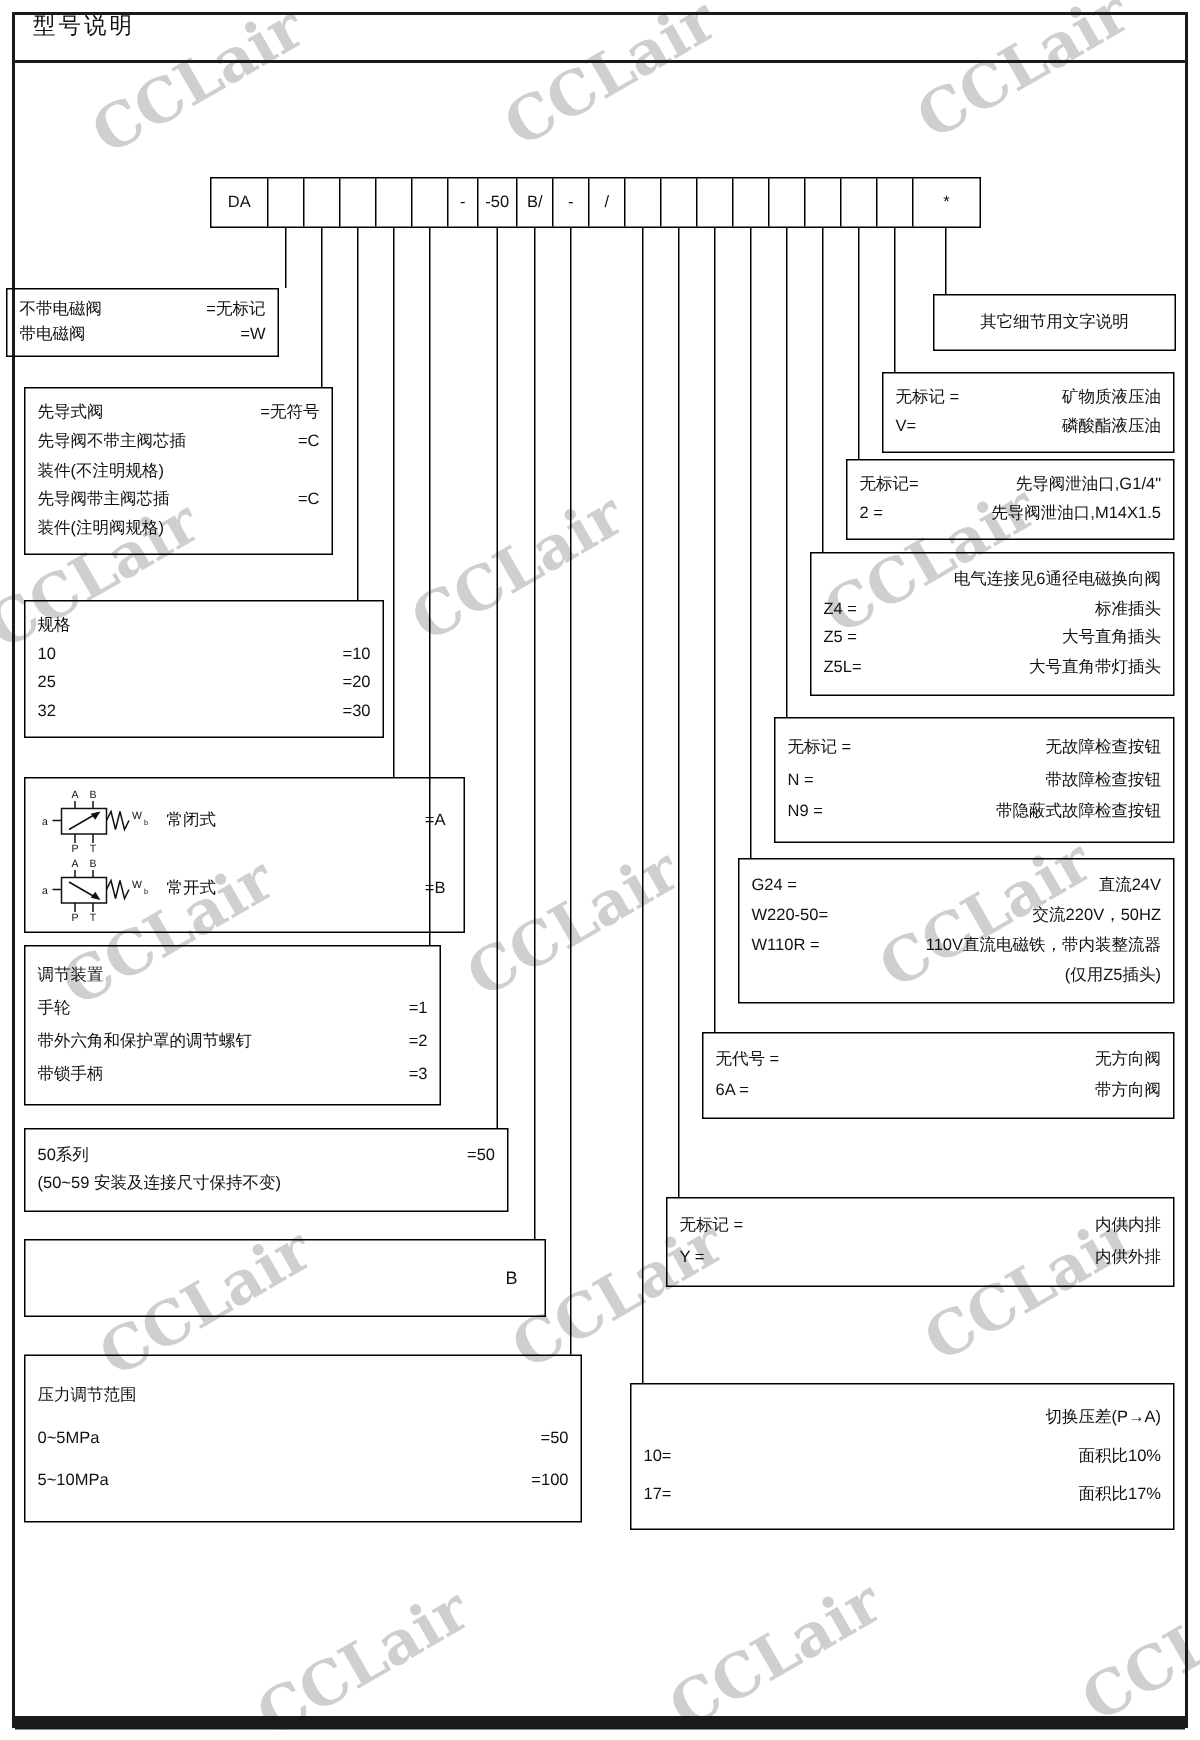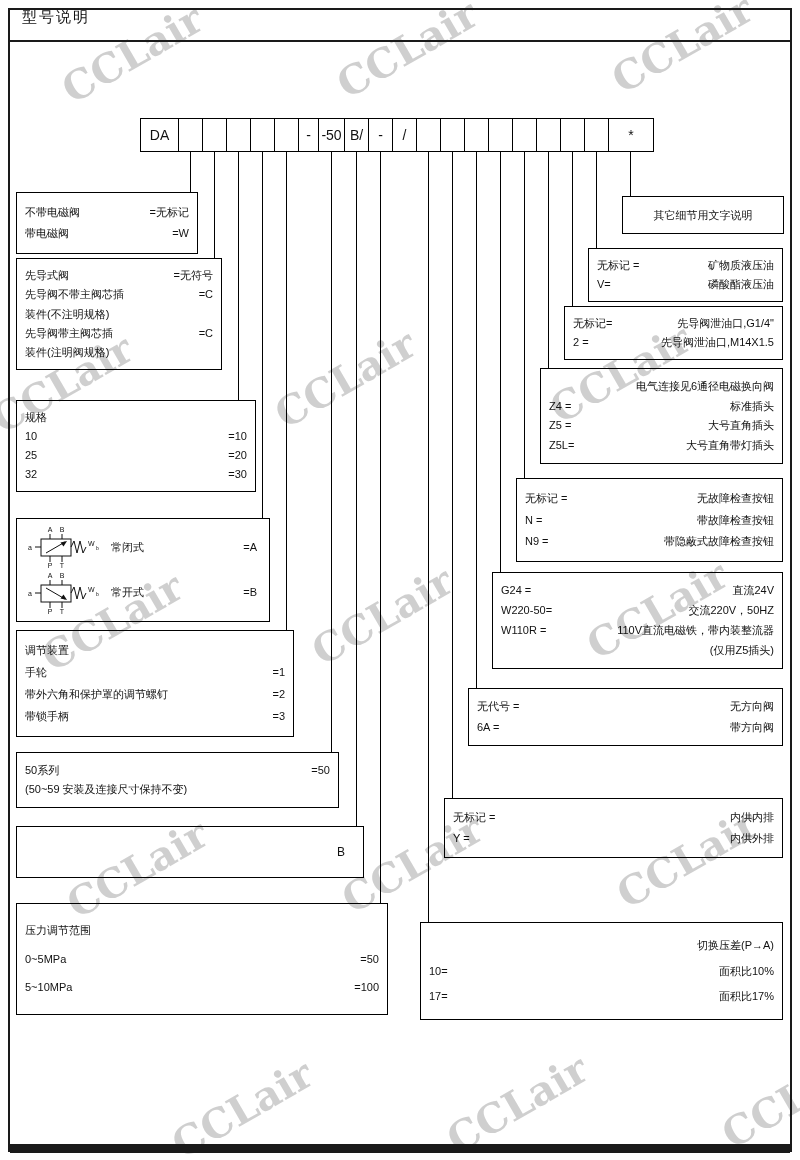--- a/index.html
+++ b/index.html
@@ -4,21 +4,21 @@
 <style>
   *{box-sizing:border-box;margin:0;padding:0}
   html,body{width:800px;height:1160px}
   body{position:relative;background:#fff;font-family:"Liberation Sans","DejaVu Sans",sans-serif;color:#111;overflow:hidden}
   .wm{position:absolute;z-index:1;font-family:"DejaVu Serif",serif;font-weight:700;font-size:40px;color:#9c9c9c;opacity:.48;transform:rotate(-30deg);white-space:nowrap;pointer-events:none}
   .frame{position:absolute;z-index:2;left:8px;top:8px;width:784px;height:1144px;border:2px solid #1a1a1a}
   .title-bar{position:absolute;z-index:3;left:8px;top:8px;width:784px;height:34px;border-bottom:2px solid #1a1a1a;display:flex;align-items:flex-start}
   .title-text{padding-left:14px;font-size:15px;letter-spacing:2px}
   .bottom-bar{position:absolute;z-index:3;left:10px;top:1144px;width:780px;height:9px;background:#1a1a1a}
   .code-row{position:absolute;z-index:3;left:140px;top:118px;height:34px;display:flex;border:1px solid #000}
-  .code-cell{height:100%;border-right:1px solid #000;display:flex;align-items:center;justify-content:center;font-size:14px}
+  .code-cell{height:100%;border-right:1px solid #000;display:flex;align-items:center;justify-content:center;font-size:11px}
   .code-cell:last-child{border-right:0}
   .vline{position:absolute;z-index:2;width:1px;background:#000}
   .box{position:absolute;z-index:3;border:1px solid #000;padding:5px 8px;display:flex;flex-direction:column;justify-content:space-evenly;font-size:11px;line-height:1.35;background:transparent}
   .row{display:flex;justify-content:space-between;align-items:baseline}
   .lbl{white-space:nowrap}
   .val{text-align:right;white-space:nowrap;padding-left:8px}
   .title-line{white-space:nowrap}
   .tr{text-align:right}
   .center{align-items:center;justify-content:center;text-align:center}
   .fnrow{display:flex;align-items:center}
@@ -89,21 +89,21 @@
 <div class="vline" style="left:428px;top:152px;height:770px"></div>
 <div class="vline" style="left:452px;top:152px;height:646px"></div>
 <div class="vline" style="left:476px;top:152px;height:536px"></div>
 <div class="vline" style="left:500px;top:152px;height:420px"></div>
 <div class="vline" style="left:524px;top:152px;height:326px"></div>
 <div class="vline" style="left:548px;top:152px;height:216px"></div>
 <div class="vline" style="left:572px;top:152px;height:154px"></div>
 <div class="vline" style="left:596px;top:152px;height:96px"></div>
 <div class="vline" style="left:630px;top:152px;height:44px"></div>
 
-<div class="box" style="left:16px;top:192px;width:182px;height:62px">
+<div class="box" style="left:4px;top:192px;width:182px;height:46px">
   <div class="row">
       <span class="lbl">不带电磁阀</span>
       <span class="val">=无标记</span>
     </div>
   <div class="row">
       <span class="lbl">带电磁阀</span>
       <span class="val">=W</span>
     </div>
 </div>
 
@@ -139,21 +139,21 @@
   <div class="row">
       <span class="lbl">25</span>
       <span class="val">=20</span>
     </div>
   <div class="row">
       <span class="lbl">32</span>
       <span class="val">=30</span>
     </div>
 </div>
 
-<div class="box" style="left:16px;top:518px;width:254px;height:104px">
+<div class="box" style="left:16px;top:518px;width:294px;height:104px">
   <div class="fnrow">
     <svg class="vsym" width="80" height="44" viewBox="0 0 80 44">
       <g stroke="#111" stroke-width="1" fill="none">
         <line x1="25" y1="9" x2="25" y2="14"></line>
           <line x1="37" y1="9" x2="37" y2="14"></line>
         <rect x="16" y="14" width="30" height="17"></rect>
         <line x1="21" y1="28" x2="40" y2="17"></line>
         <line x1="25" y1="31" x2="25" y2="37"></line>
           <line x1="37" y1="31" x2="37" y2="37"></line>
         <polyline points="46,22 49,16 52,28 55,16 58,28 61,22"></polyline>

